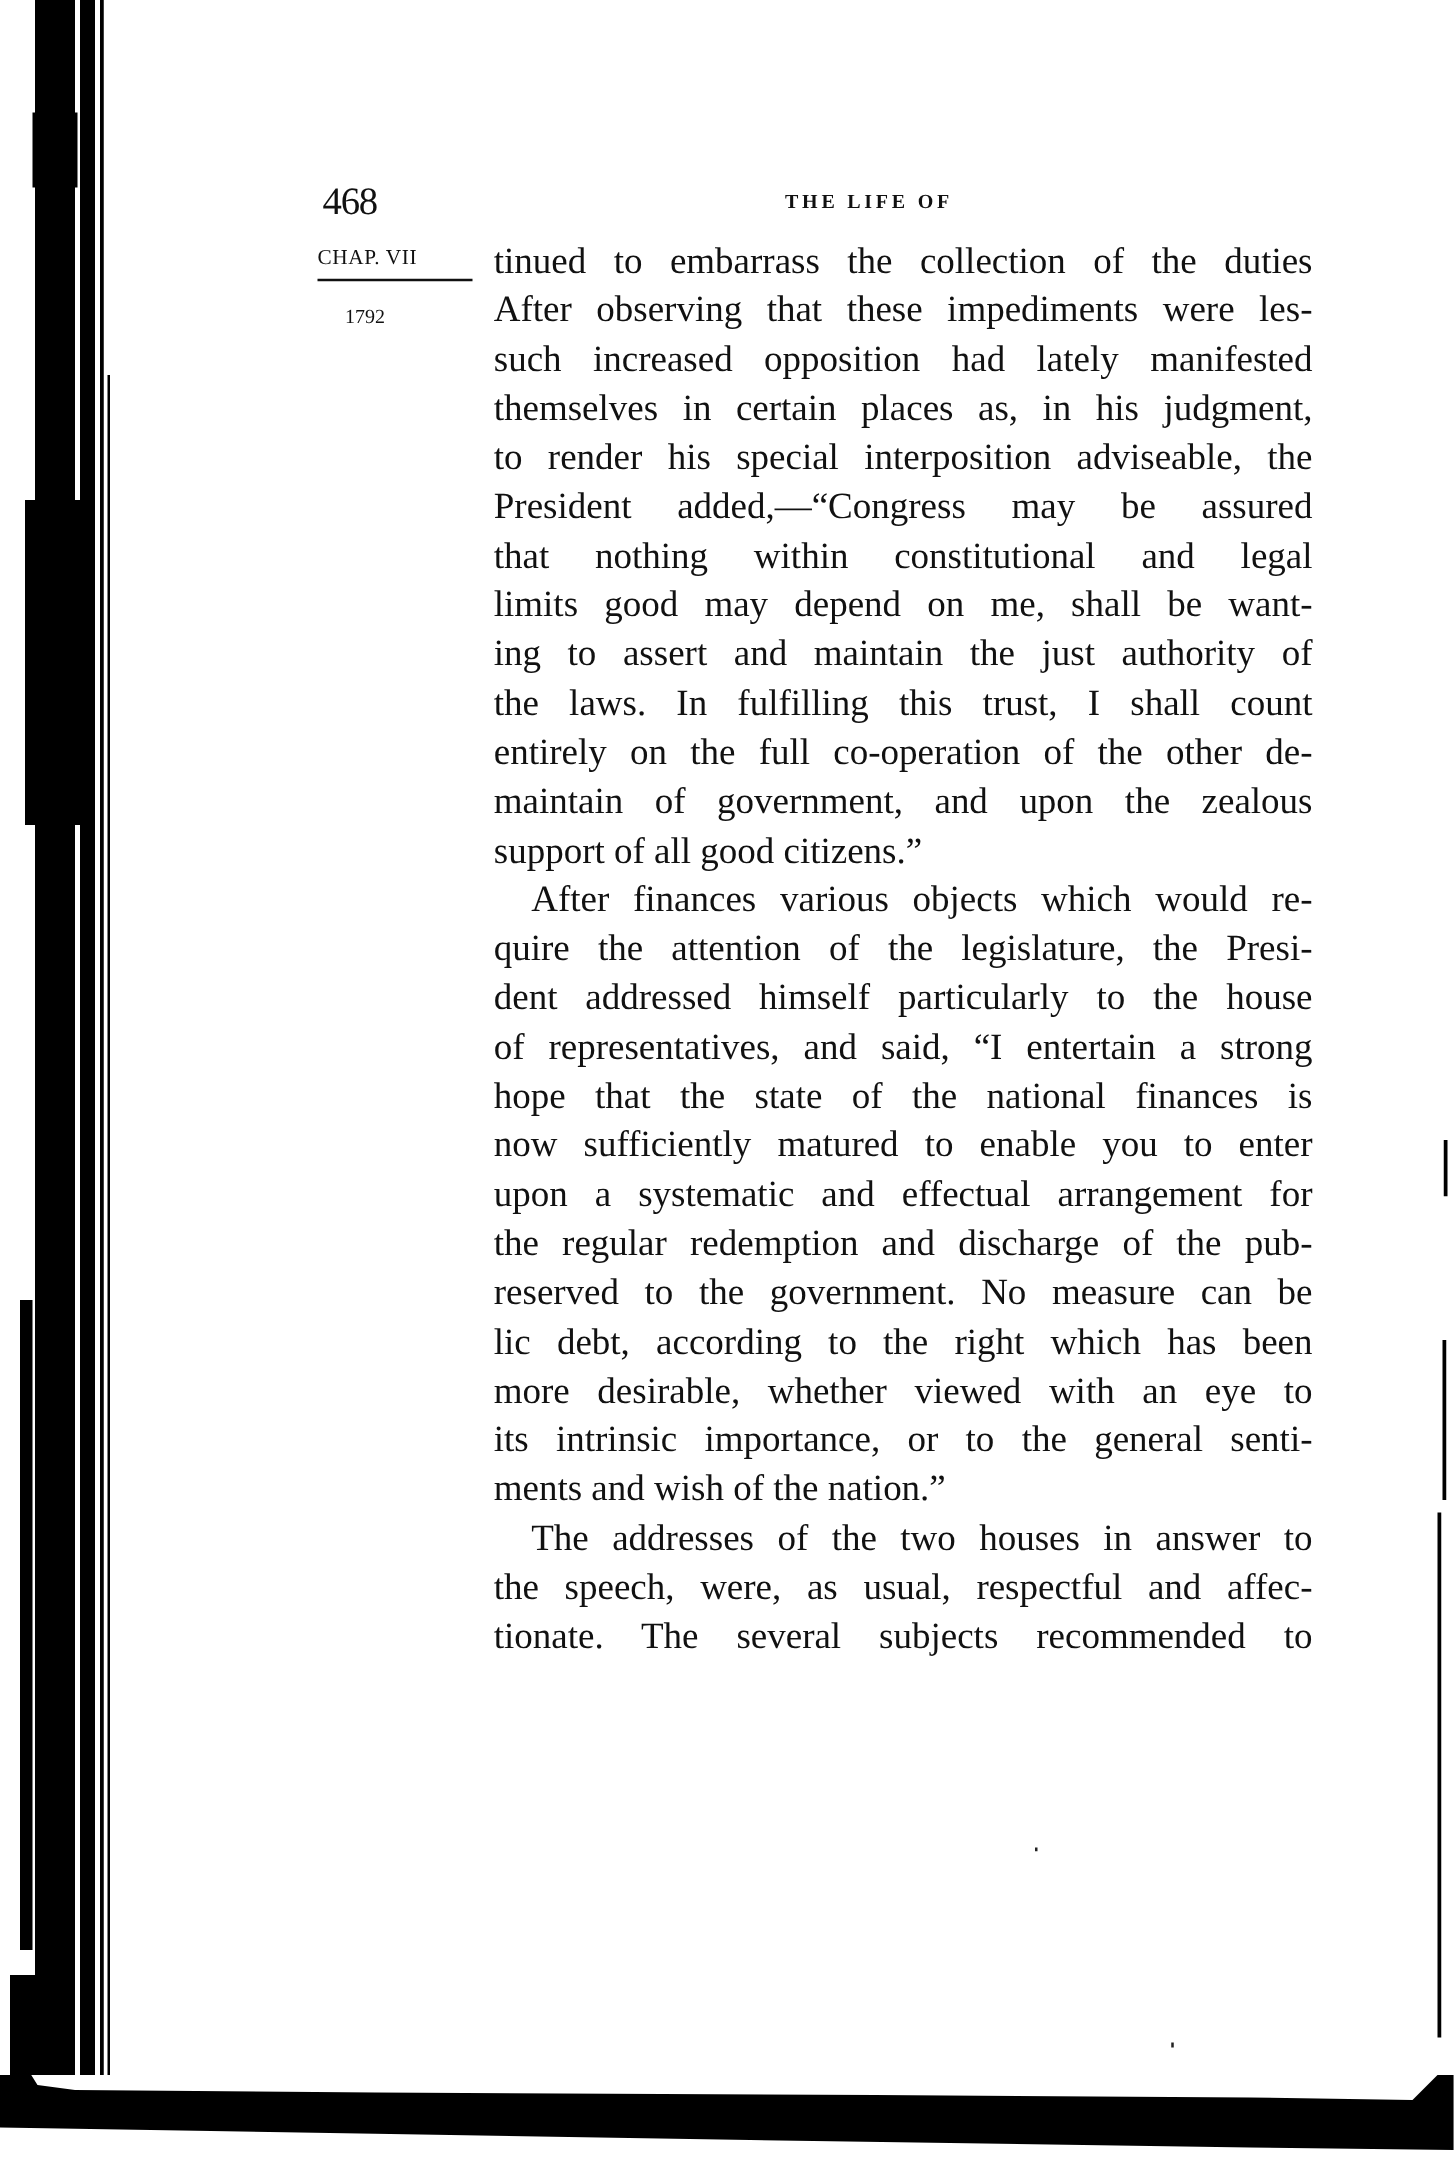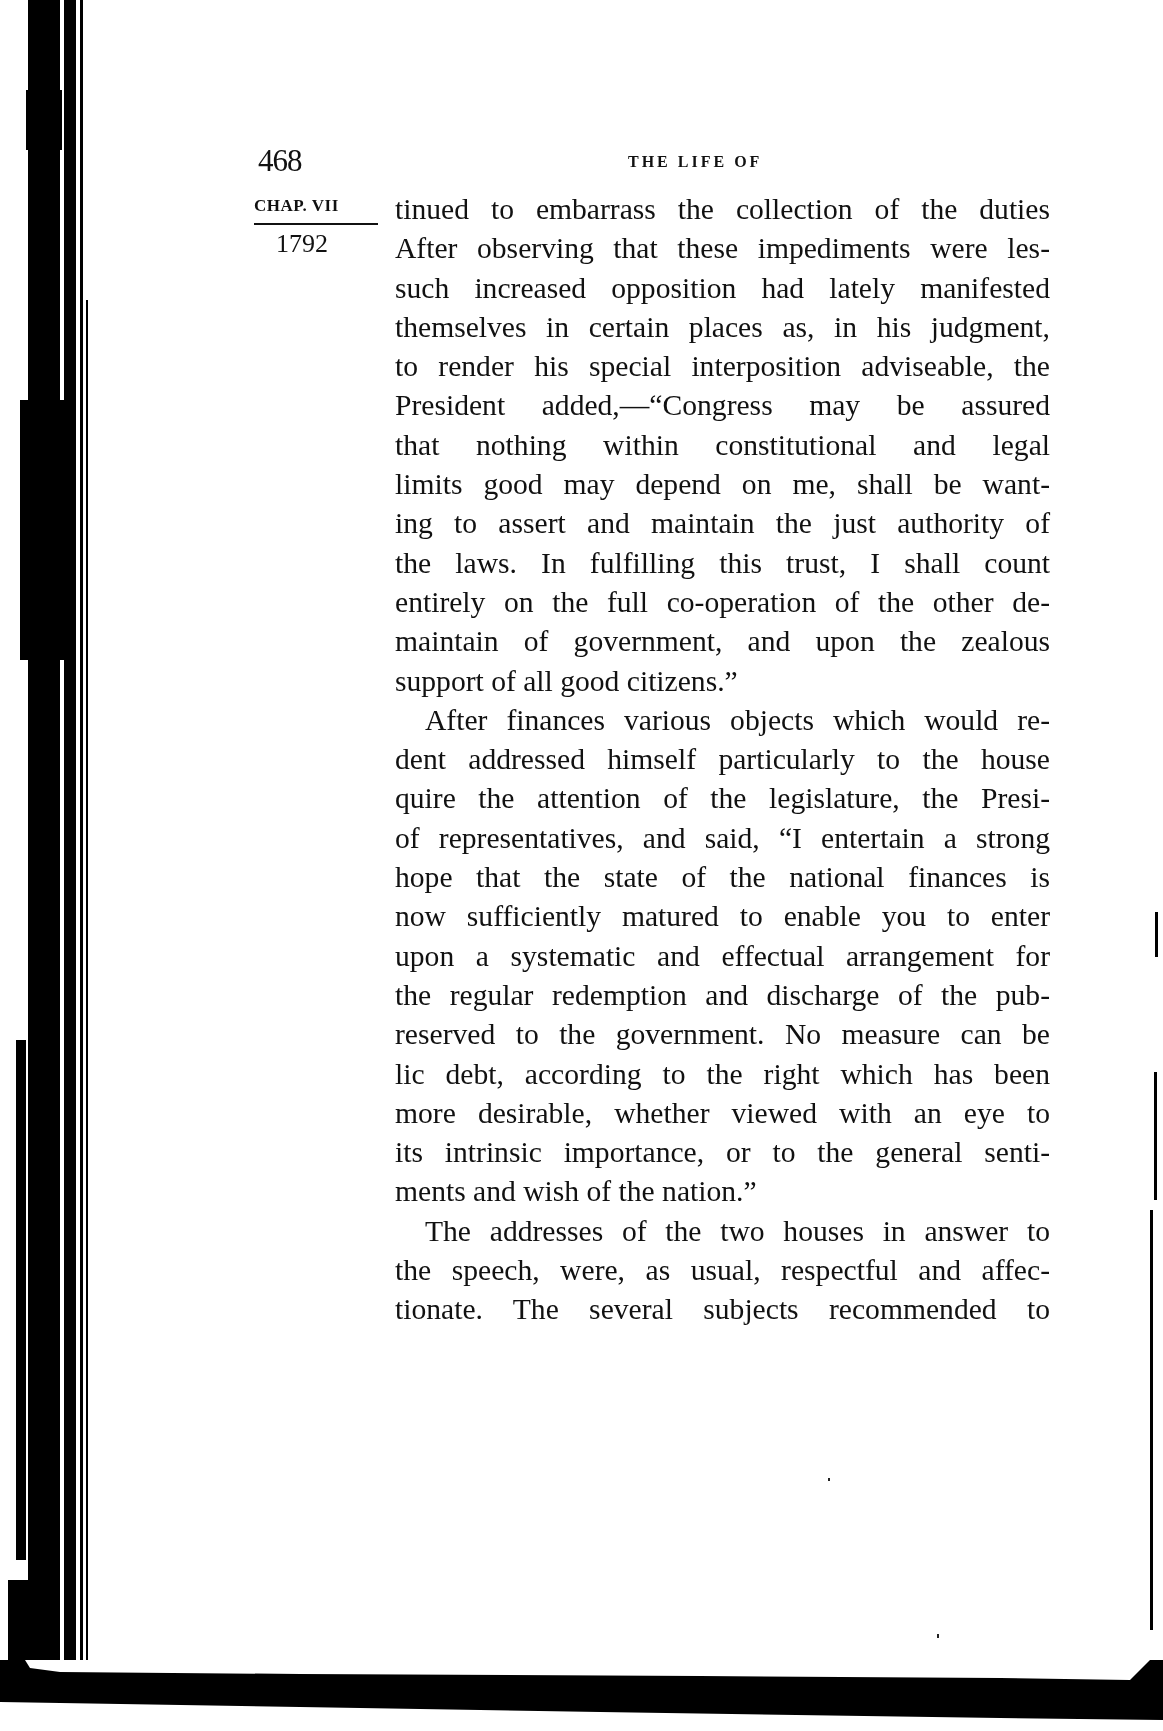--- a/index.html
+++ b/index.html
@@ -27,25 +27,25 @@
     position: absolute; left: 0; top: 0; font-size: 31px; letter-spacing: -1px;
   }
   .head-title {
     position: absolute; left: 370px; top: 10px; font-size: 16px;
     letter-spacing: 3px; font-variant: small-caps; font-weight: bold;
     text-transform: uppercase;
   }
 
   .margin-note { position: absolute; left: 254px; top: 196px; width: 130px; }
   .chap-label {
-    font-size: 17px; font-weight: bold; letter-spacing: 0.5px;
+    font-size: 17px; font-weight: normal; letter-spacing: 0.5px;
     font-variant: small-caps;
   }
   .chap-rule { width: 124px; height: 2px; background: #111; margin-top: 7px; }
-  .year-label { font-size: 26px; margin: 4px 0 0 22px; }
+  .year-label { font-size: 16px; margin: 20px 0 0 22px; }
 
   .body-text {
     position: absolute; left: 395px; top: 190px; width: 655px;
     font-size: 29.6px; line-height: 39.3px;
   }
   .body-text .line {
     display: block; text-align: justify; text-align-last: justify;
     white-space: nowrap; height: 39.3px;
   }
   .body-text .line.last { text-align-last: left; }
@@ -99,22 +99,22 @@
     <span class="line">to render his special interposition adviseable, the</span>
     <span class="line">President added,—“Congress may be assured</span>
     <span class="line">that nothing within constitutional and legal</span>
     <span class="line">limits good may depend on me, shall be want-</span>
     <span class="line">ing to assert and maintain the just authority of</span>
     <span class="line">the laws.  In fulfilling this trust, I shall count</span>
     <span class="line">entirely on the full co-operation of the other de-</span>
     <span class="line">maintain of government, and upon the zealous</span>
     <span class="line last">support of all good citizens.”</span>
     <span class="line indent">After finances various objects which would re-</span>
+    <span class="line">quire the attention of the legislature, the Presi-</span>
     <span class="line">dent addressed himself particularly to the house</span>
-    <span class="line">quire the attention of the legislature, the Presi-</span>
     <span class="line">of representatives, and said, “I entertain a strong</span>
     <span class="line">hope that the state of the national finances is</span>
     <span class="line">now sufficiently matured to enable you to enter</span>
     <span class="line">upon a systematic and effectual arrangement for</span>
     <span class="line">the regular redemption and discharge of the pub-</span>
     <span class="line">reserved to the government.  No measure can be</span>
     <span class="line">lic debt, according to the right which has been</span>
     <span class="line">more desirable, whether viewed with an eye to</span>
     <span class="line">its intrinsic importance, or to the general senti-</span>
     <span class="line last">ments and wish of the nation.”</span>

